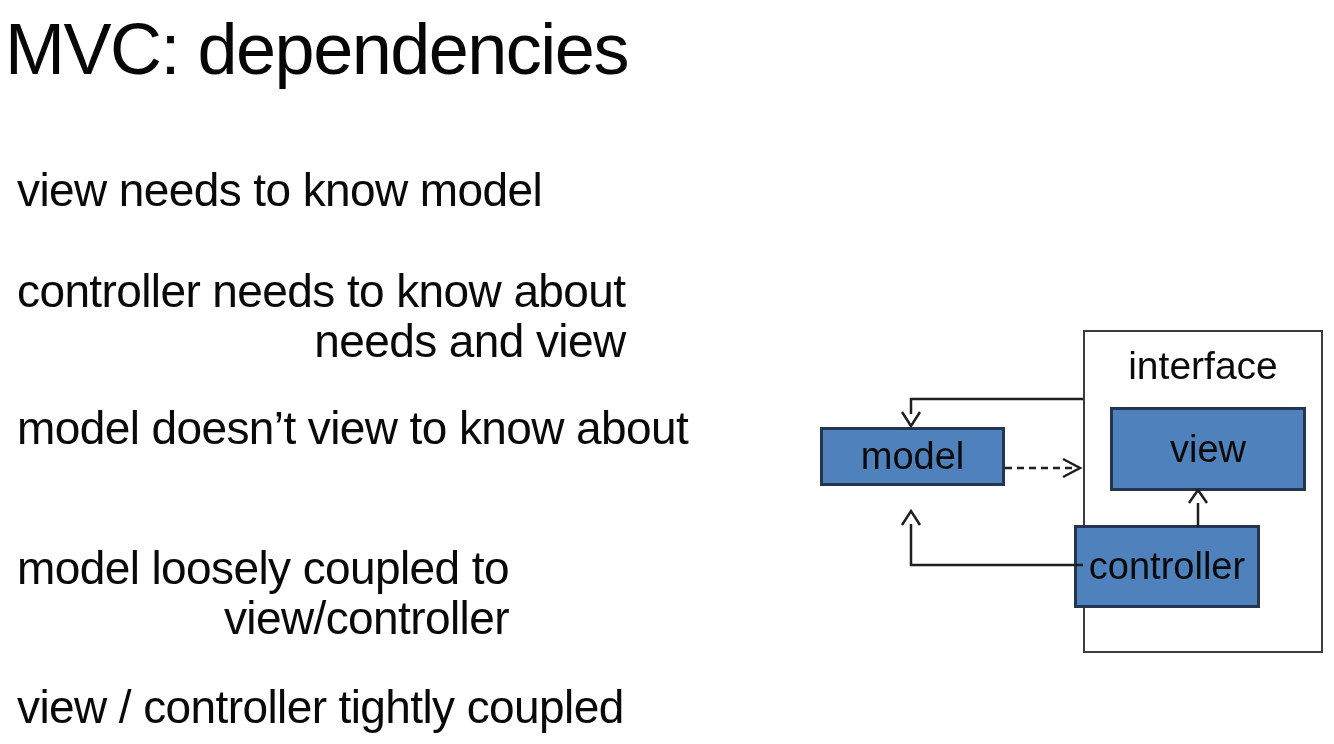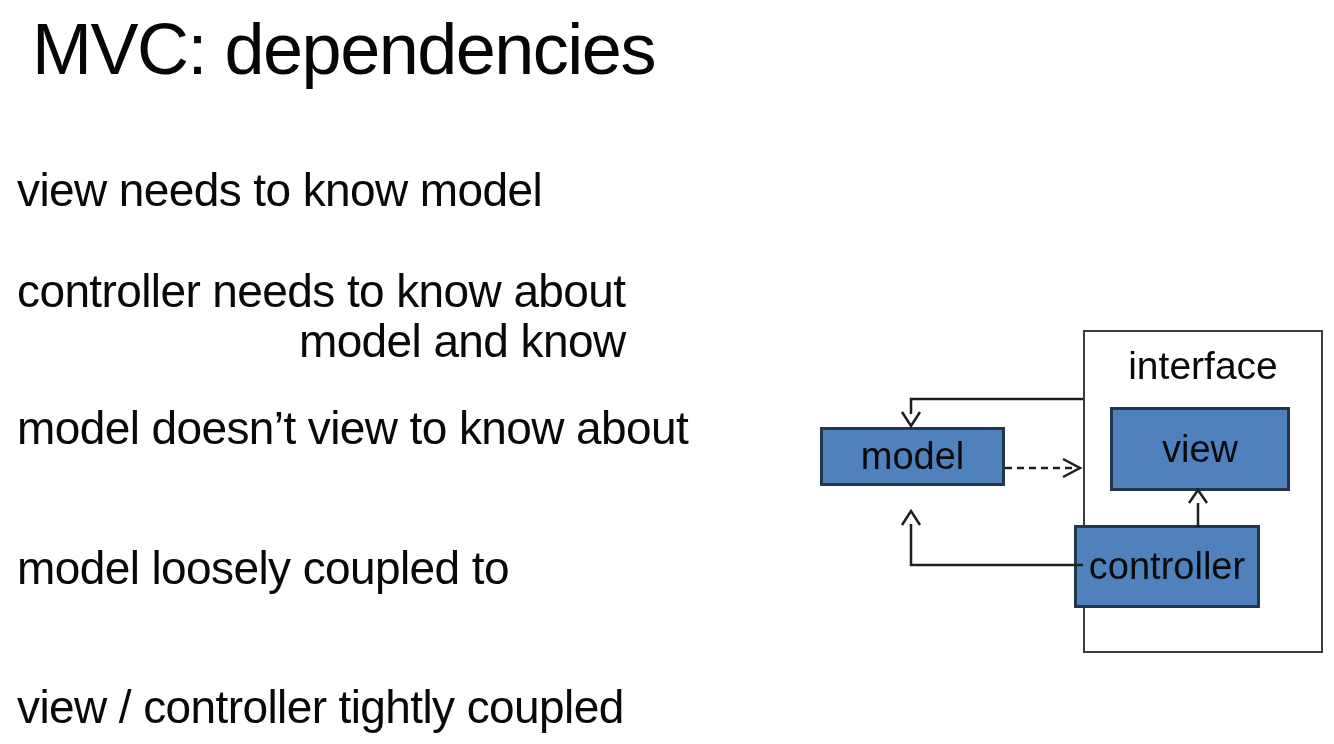--- a/index.html
+++ b/index.html
@@ -6,21 +6,21 @@
   .slide{
     position:relative;
     width:1334px;height:744px;
     background:#ffffff;
     font-family:"Liberation Sans", sans-serif;
     color:#000;
     overflow:hidden;
   }
   .title{
     position:absolute;
-    left:32px;top:6px;
+    left:5px;top:6px;
     font-size:72px;line-height:86px;
     letter-spacing:-1.5px;
     white-space:nowrap;
     color:#060606;
   }
   .para{
     position:absolute;
     left:17px;
     font-size:46px;line-height:50px;
     letter-spacing:-0.6px;
@@ -48,48 +48,49 @@
     font-size:39px;
     z-index:1;
   }
   .blue-box{
     background:#4F81BD;
     border:3px solid #24364F;
     font-size:38px;
     z-index:2;
   }
   .model-box{left:820px;top:427px;width:185px;height:59px;}
-  .view-box{left:1110px;top:407px;width:180px;height:84px;}
+  .view-box{left:1110px;top:407px;width:196px;height:84px;}
   .controller-box{left:1074px;top:525px;width:186px;height:83px;}
   .box-label{color:#0a0a0a;}
   svg.arrows{
     position:absolute;left:0;top:0;
     z-index:3;
     pointer-events:none;
   }
 </style>
 </head>
 <body>
 
 <div class="slide">
 
   <div class="title">MVC: dependencies</div>
 
   <div class="para p1">
     <div class="line">view needs to know model</div>
   </div>
   <div class="para p2">
     <div class="line">controller needs to know about</div>
-    <div class="line">model and know</div>
+    <div class="line">needs and view</div>
   </div>
   <div class="para p3">
     <div class="line">model doesn’t view to know about</div>
   </div>
   <div class="para p4">
     <div class="line">model loosely coupled to</div>
+    <div class="line">view/controller</div>
   </div>
   <div class="para p5">
     <div class="line">view / controller tightly coupled</div>
   </div>
 
   <div class="box interface-box">
     <span class="box-label">interface</span>
   </div>
 
   <div class="box blue-box model-box">

